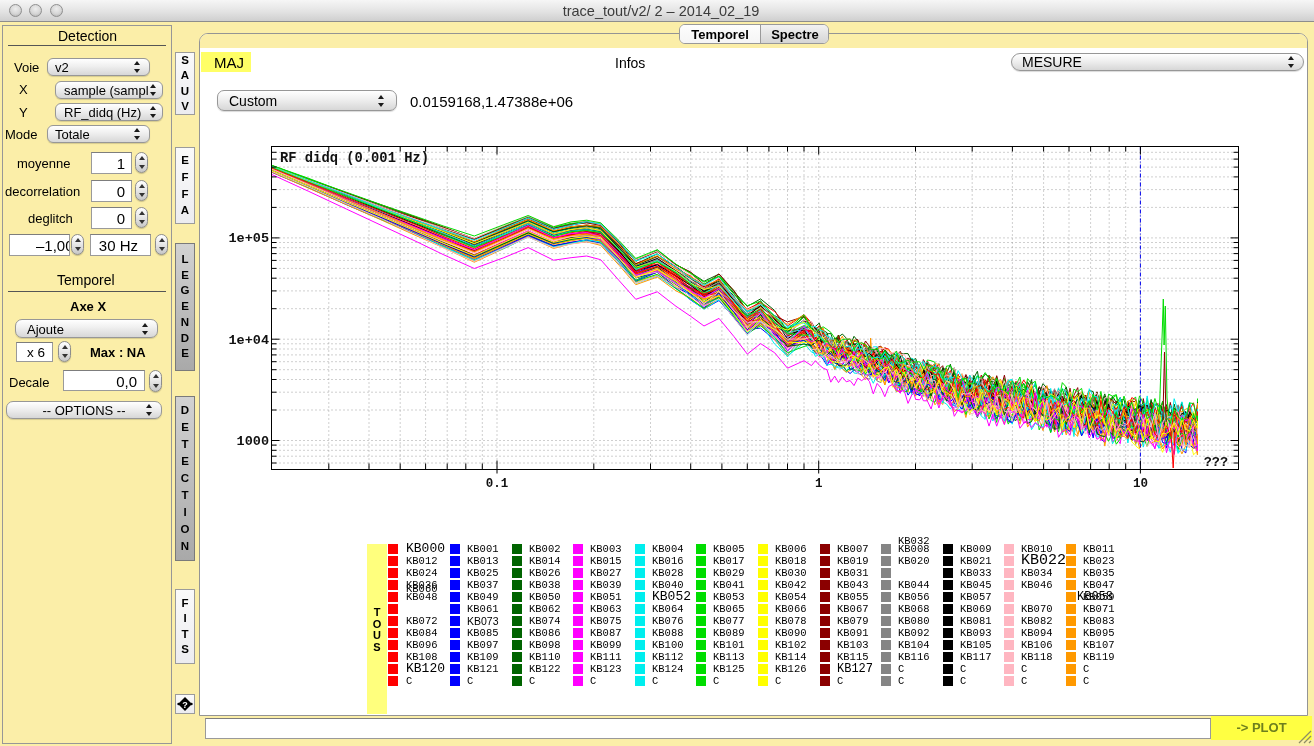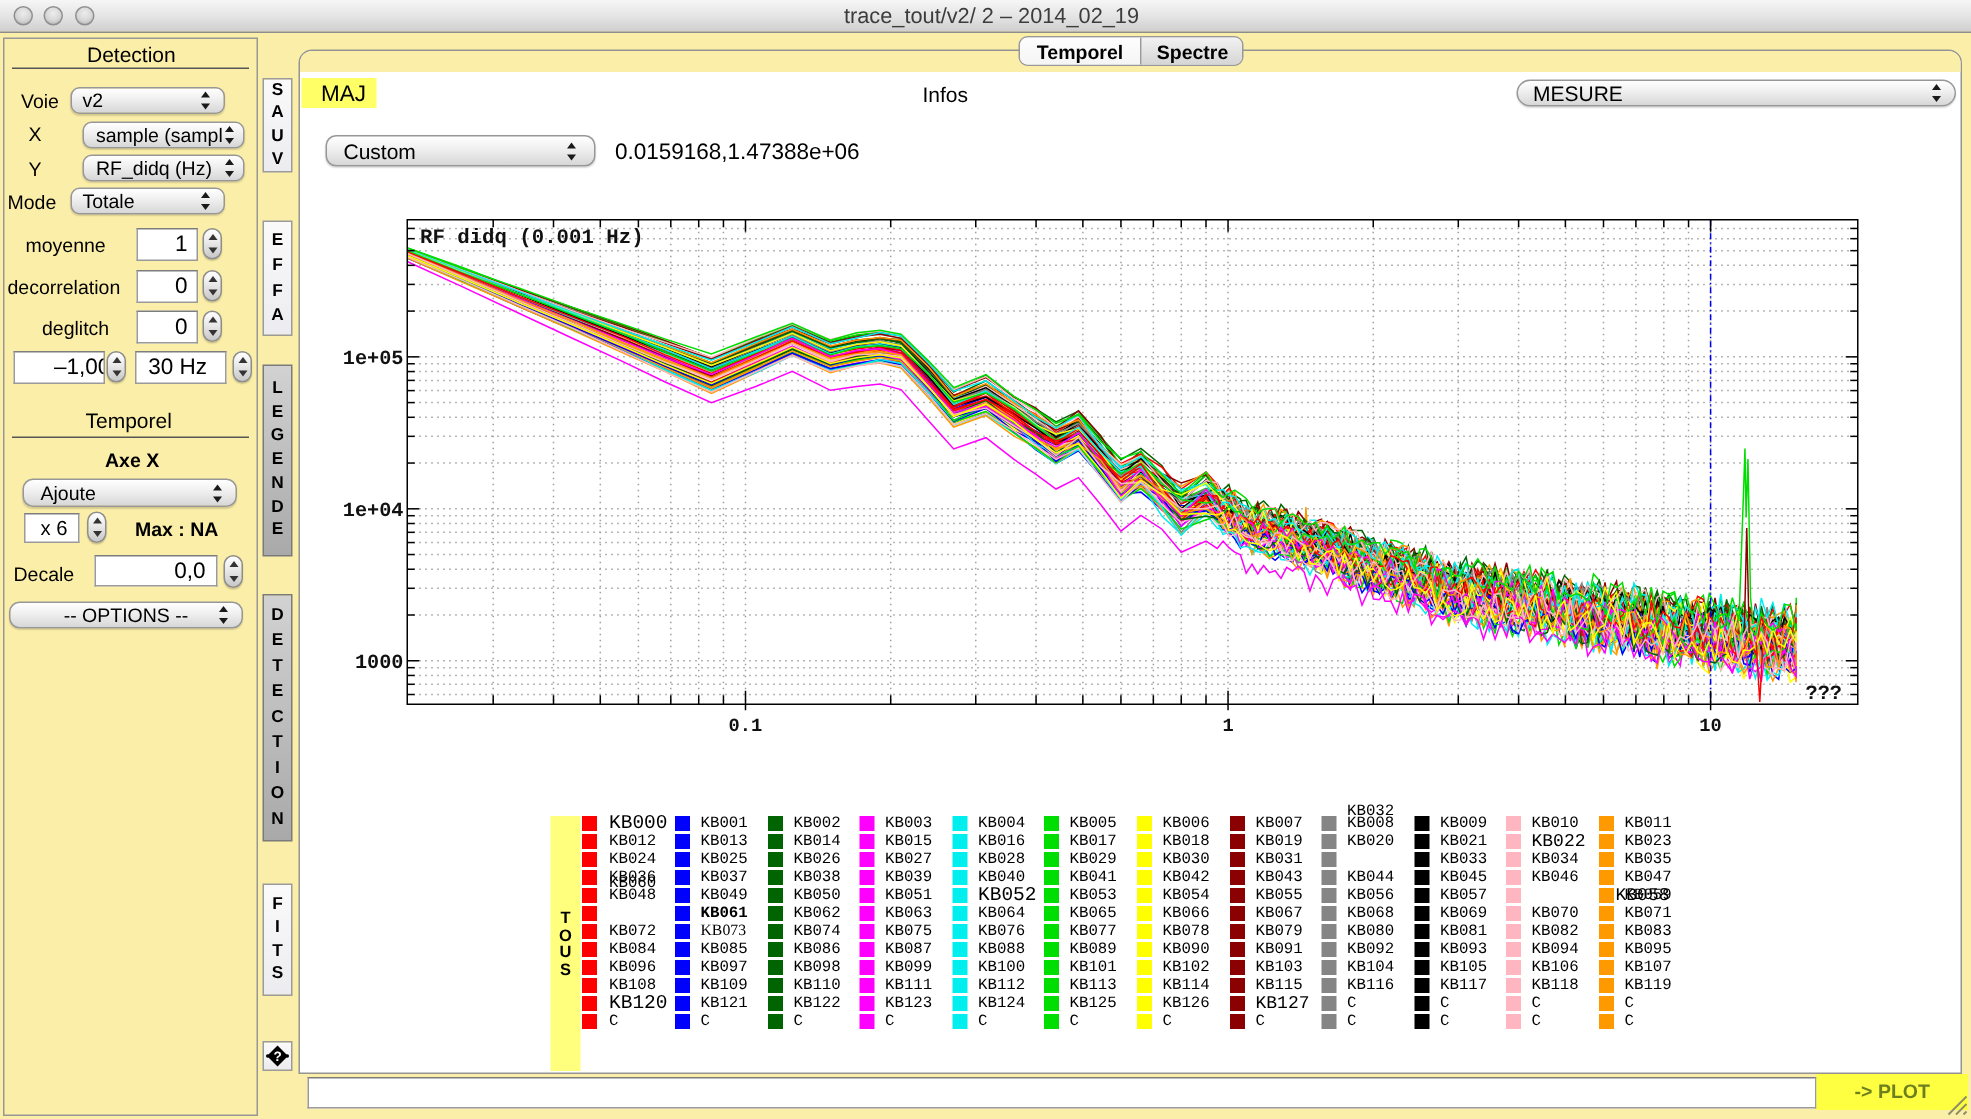--- a/index.html
+++ b/index.html
@@ -485,23 +485,23 @@
 <div style="position:absolute;left:467px;top:544px;font-family:'Liberation Mono',monospace;font-weight:normal;font-size:10.5px;line-height:10px;color:#000">KB001</div>
 <div style="position:absolute;left:450px;top:556px;width:10px;height:10px;background:#0000ff"></div>
 <div style="position:absolute;left:467px;top:556px;font-family:'Liberation Mono',monospace;font-weight:normal;font-size:10.5px;line-height:10px;color:#000">KB013</div>
 <div style="position:absolute;left:450px;top:568px;width:10px;height:10px;background:#0000ff"></div>
 <div style="position:absolute;left:467px;top:568px;font-family:'Liberation Mono',monospace;font-weight:normal;font-size:10.5px;line-height:10px;color:#000">KB025</div>
 <div style="position:absolute;left:450px;top:580px;width:10px;height:10px;background:#0000ff"></div>
 <div style="position:absolute;left:467px;top:580px;font-family:'Liberation Mono',monospace;font-weight:normal;font-size:10.5px;line-height:10px;color:#000">KB037</div>
 <div style="position:absolute;left:450px;top:592px;width:10px;height:10px;background:#0000ff"></div>
 <div style="position:absolute;left:467px;top:592px;font-family:'Liberation Mono',monospace;font-weight:normal;font-size:10.5px;line-height:10px;color:#000">KB049</div>
 <div style="position:absolute;left:450px;top:604px;width:10px;height:10px;background:#0000ff"></div>
-<div style="position:absolute;left:467px;top:604px;font-family:'Liberation Mono',monospace;font-weight:bold;font-size:10.5px;line-height:10px;color:#000">KB061</div>
+<div style="position:absolute;left:467px;top:604px;font-family:'Liberation Mono',monospace;font-weight:normal;font-size:10.5px;line-height:10px;color:#000">KB061</div>
 <div style="position:absolute;left:450px;top:616px;width:10px;height:10px;background:#0000ff"></div>
-<div style="position:absolute;left:467px;top:616px;font-family:Liberation Serif, serif;font-weight:normal;font-size:10.5px;line-height:10px;color:#000">KB073</div>
+<div style="position:absolute;left:467px;top:616px;font-family:Liberation Sans, sans-serif;font-weight:normal;font-size:10.5px;line-height:10px;color:#000">KB073</div>
 <div style="position:absolute;left:450px;top:628px;width:10px;height:10px;background:#0000ff"></div>
 <div style="position:absolute;left:467px;top:628px;font-family:'Liberation Mono',monospace;font-weight:normal;font-size:10.5px;line-height:10px;color:#000">KB085</div>
 <div style="position:absolute;left:450px;top:640px;width:10px;height:10px;background:#0000ff"></div>
 <div style="position:absolute;left:467px;top:640px;font-family:'Liberation Mono',monospace;font-weight:normal;font-size:10.5px;line-height:10px;color:#000">KB097</div>
 <div style="position:absolute;left:450px;top:652px;width:10px;height:10px;background:#0000ff"></div>
 <div style="position:absolute;left:467px;top:652px;font-family:'Liberation Mono',monospace;font-weight:normal;font-size:10.5px;line-height:10px;color:#000">KB109</div>
 <div style="position:absolute;left:450px;top:664px;width:10px;height:10px;background:#0000ff"></div>
 <div style="position:absolute;left:467px;top:664px;font-family:'Liberation Mono',monospace;font-weight:normal;font-size:10.5px;line-height:10px;color:#000">KB121</div>
 <div style="position:absolute;left:450px;top:676px;width:10px;height:10px;background:#0000ff"></div>
 <div style="position:absolute;left:467px;top:676px;font-family:'Liberation Mono',monospace;font-weight:normal;font-size:10.5px;line-height:10px;color:#000">C</div>
@@ -693,21 +693,21 @@
 <div style="position:absolute;left:960px;top:640px;font-family:'Liberation Mono',monospace;font-weight:normal;font-size:10.5px;line-height:10px;color:#000">KB105</div>
 <div style="position:absolute;left:943px;top:652px;width:10px;height:10px;background:#000000"></div>
 <div style="position:absolute;left:960px;top:652px;font-family:'Liberation Mono',monospace;font-weight:normal;font-size:10.5px;line-height:10px;color:#000">KB117</div>
 <div style="position:absolute;left:943px;top:664px;width:10px;height:10px;background:#000000"></div>
 <div style="position:absolute;left:960px;top:664px;font-family:'Liberation Mono',monospace;font-weight:normal;font-size:10.5px;line-height:10px;color:#000">C</div>
 <div style="position:absolute;left:943px;top:676px;width:10px;height:10px;background:#000000"></div>
 <div style="position:absolute;left:960px;top:676px;font-family:'Liberation Mono',monospace;font-weight:normal;font-size:10.5px;line-height:10px;color:#000">C</div>
 <div style="position:absolute;left:1004px;top:544px;width:10px;height:10px;background:#ffb6c1"></div>
 <div style="position:absolute;left:1021px;top:544px;font-family:'Liberation Mono',monospace;font-weight:normal;font-size:10.5px;line-height:10px;color:#000">KB010</div>
 <div style="position:absolute;left:1004px;top:556px;width:10px;height:10px;background:#ffb6c1"></div>
-<div style="position:absolute;left:1021px;top:556px;font-family:'Liberation Mono',monospace;font-weight:normal;font-size:12px;line-height:10px;color:#000">KB022</div>
+<div style="position:absolute;left:1021px;top:556px;font-family:'Liberation Mono',monospace;font-weight:normal;font-size:15px;line-height:10px;color:#000">KB022</div>
 <div style="position:absolute;left:1004px;top:568px;width:10px;height:10px;background:#ffb6c1"></div>
 <div style="position:absolute;left:1021px;top:568px;font-family:'Liberation Mono',monospace;font-weight:normal;font-size:10.5px;line-height:10px;color:#000">KB034</div>
 <div style="position:absolute;left:1004px;top:580px;width:10px;height:10px;background:#ffb6c1"></div>
 <div style="position:absolute;left:1021px;top:580px;font-family:'Liberation Mono',monospace;font-weight:normal;font-size:10.5px;line-height:10px;color:#000">KB046</div>
 <div style="position:absolute;left:1004px;top:592px;width:10px;height:10px;background:#ffb6c1"></div>
 <div style="position:absolute;left:1077px;top:592px;font-family:'Liberation Mono',monospace;font-weight:normal;font-size:12px;line-height:10px;color:#000">KB058</div>
 <div style="position:absolute;left:1004px;top:604px;width:10px;height:10px;background:#ffb6c1"></div>
 <div style="position:absolute;left:1021px;top:604px;font-family:'Liberation Mono',monospace;font-weight:normal;font-size:10.5px;line-height:10px;color:#000">KB070</div>
 <div style="position:absolute;left:1004px;top:616px;width:10px;height:10px;background:#ffb6c1"></div>
 <div style="position:absolute;left:1021px;top:616px;font-family:'Liberation Mono',monospace;font-weight:normal;font-size:10.5px;line-height:10px;color:#000">KB082</div>

